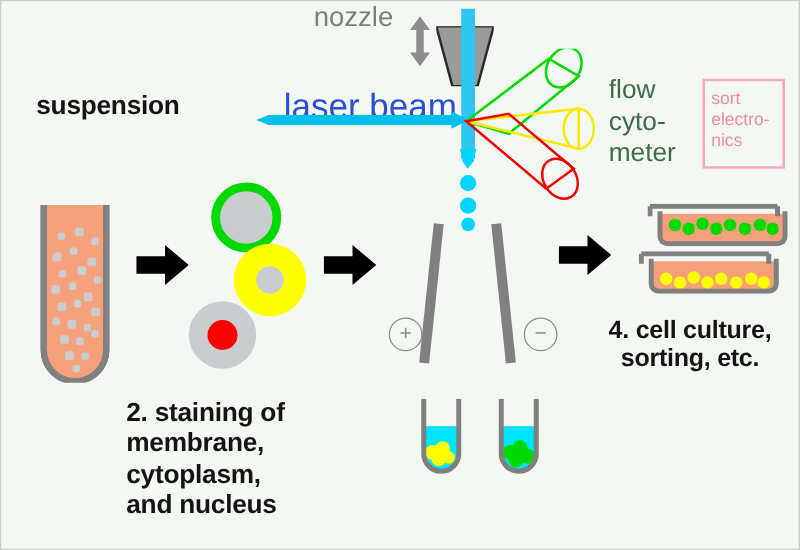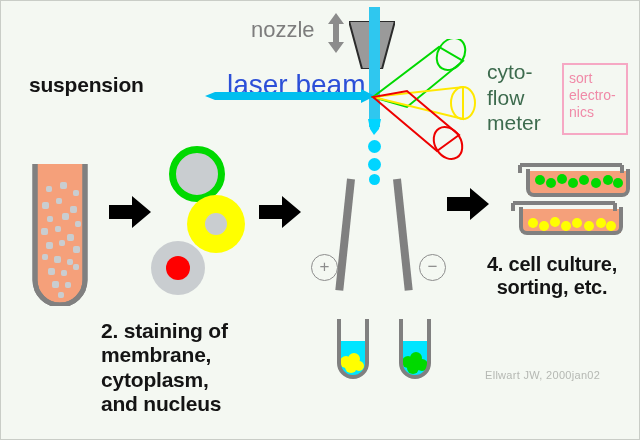--- a/index.html
+++ b/index.html
@@ -25,21 +25,21 @@
     color:#141414;
     line-height:1.16;
     letter-spacing:-0.2px;
   }
   #lbl-step1{left:28px;top:72px;font-size:21px;}
   #lbl-step2{left:100px;top:318px;font-size:21px;text-align:left;width:205px;}
   #lbl-step3{left:300px;top:392px;font-size:21px;}
   #lbl-step4{left:467px;top:252px;font-size:20px;text-align:center;width:168px;}
 
   #lbl-nozzle{
-    left:250px;top:16px;font-size:22px;color:#7d7d7d;
+    left:250px;top:0;font-size:22px;color:#7d7d7d;
     font-weight:normal;
   }
   #lbl-laser{
     left:226px;top:68px;font-size:28px;color:#2c4fd8;font-weight:normal;
   }
   #lbl-flow{
     left:486px;top:58px;font-size:21px;color:#3d6b4e;line-height:1.22;
   }
   #lbl-credit{
     left:484px;top:368px;font-size:11px;color:#b5b8b3;letter-spacing:0.3px;
@@ -209,22 +209,22 @@
       </g>
 
       <g>
         <path d="M6,58 L70,112 L92,96 L40,52 Z" fill="none" stroke="#ee0000" stroke-width="2"></path>
         <ellipse cx="81" cy="104" rx="13" ry="17" transform="rotate(-32 81 104)" fill="none" stroke="#ee0000" stroke-width="2"></ellipse>
       </g>
     </svg>
   </div>
 
   <div class="abs" id="lbl-flow">
+    <div>flow</div>
     <div>cyto-</div>
-    <div>flow</div>
     <div>meter</div>
   </div>
 
   <div class="abs" id="sort-box">
     <div class="txt">
       <div>sort</div>
       <div>electro-</div>
       <div>nics</div>
     </div>
   </div>
@@ -304,15 +304,14 @@
       <path d="M2,2 L2,10 M2,2 L104,2 M104,2 L104,10" fill="none" stroke="#808080" stroke-width="4"></path>
       <path d="M10,6 L10,26 A6,6 0 0 0 16,32 L104,32 A6,6 0 0 0 110,26 L110,6" fill="none" stroke="#808080" stroke-width="4"></path>
     </svg>
   </div>
 
   <div class="abs step-label" id="lbl-step4">
     <div>4. cell culture,</div>
     <div>sorting, etc.</div>
   </div>
 
-  <div class="abs" id="lbl-credit">Ellwart JW, 2000jan02</div>
 
 </div>
 
 </body></html>

